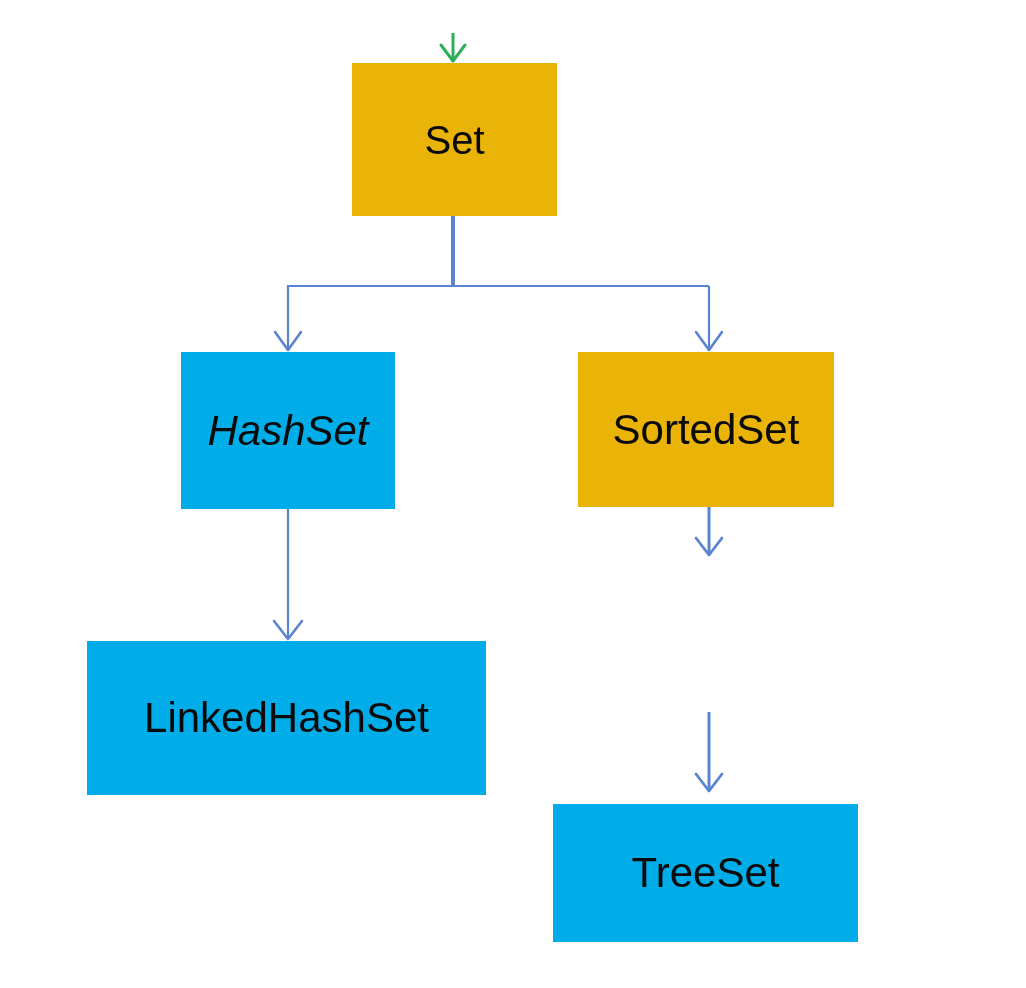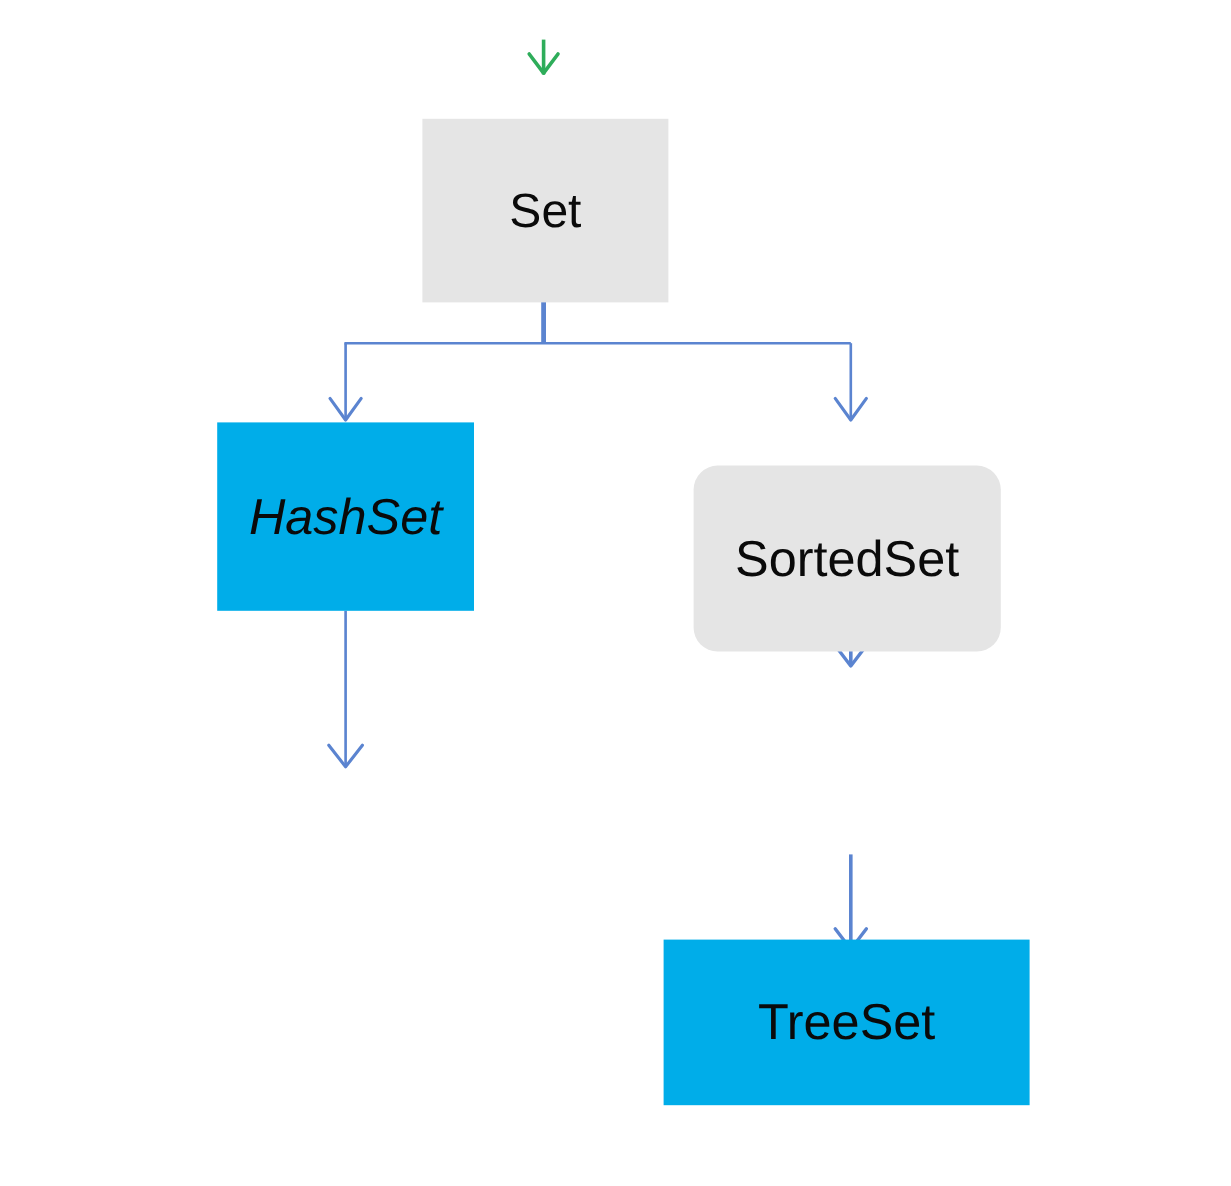--- a/index.html
+++ b/index.html
@@ -34,30 +34,30 @@
     box-sizing: border-box;
     text-align: center;
   }
   .node-label {
     font-family: "Liberation Sans", sans-serif;
     color: #0a0a0a;
     font-weight: 400;
     line-height: 1;
     white-space: nowrap;
   }
-  .node.green { background: #e5e5e5; margin-top: 36px; }
+  .node.green { background: #eab308; }
   .node.blue  { background: #00ade9; }
 
   
   #node-set            { left: 352px; top: 63px;  width: 205px; height: 153px; }
   #node-hashset        { left: 181px; top: 352px; width: 214px; height: 157px; font-style: italic; }
-  #node-sortedset      { left: 578px; top: 352px; width: 256px; height: 155px; border-radius: 20px; }
+  #node-sortedset      { left: 578px; top: 352px; width: 256px; height: 155px; }
   #node-navigableset   { left: 554px; top: 557px; width: 304px; height: 155px; }
   #node-linkedhashset  { left: 87px;  top: 641px; width: 399px; height: 154px; }
-  #node-treeset        { left: 553px; top: 783px; width: 305px; height: 138px; }
+  #node-treeset        { left: 553px; top: 804px; width: 305px; height: 138px; }
 
   #node-set .node-label            { font-size: 40px; }
   #node-hashset .node-label        { font-size: 42px; }
   #node-sortedset .node-label      { font-size: 42px; }
   #node-navigableset .node-label   { font-size: 42px; }
   #node-linkedhashset .node-label  { font-size: 42px; }
   #node-treeset .node-label        { font-size: 42px; }
 
   #watermark {
     position: absolute;
@@ -131,20 +131,23 @@
 
   <div id="node-hashset" class="node blue">
     <span class="node-label">HashSet</span>
   </div>
 
   <div id="node-sortedset" class="node green">
     <span class="node-label">SortedSet</span>
   </div>
 
 
+  <div id="node-linkedhashset" class="node blue">
+    <span class="node-label">LinkedHashSet</span>
+  </div>
 
   <div id="node-treeset" class="node blue">
     <span class="node-label">TreeSet</span>
   </div>
 
   <div id="watermark"></div>
 
 </div>
 
 </body></html>

